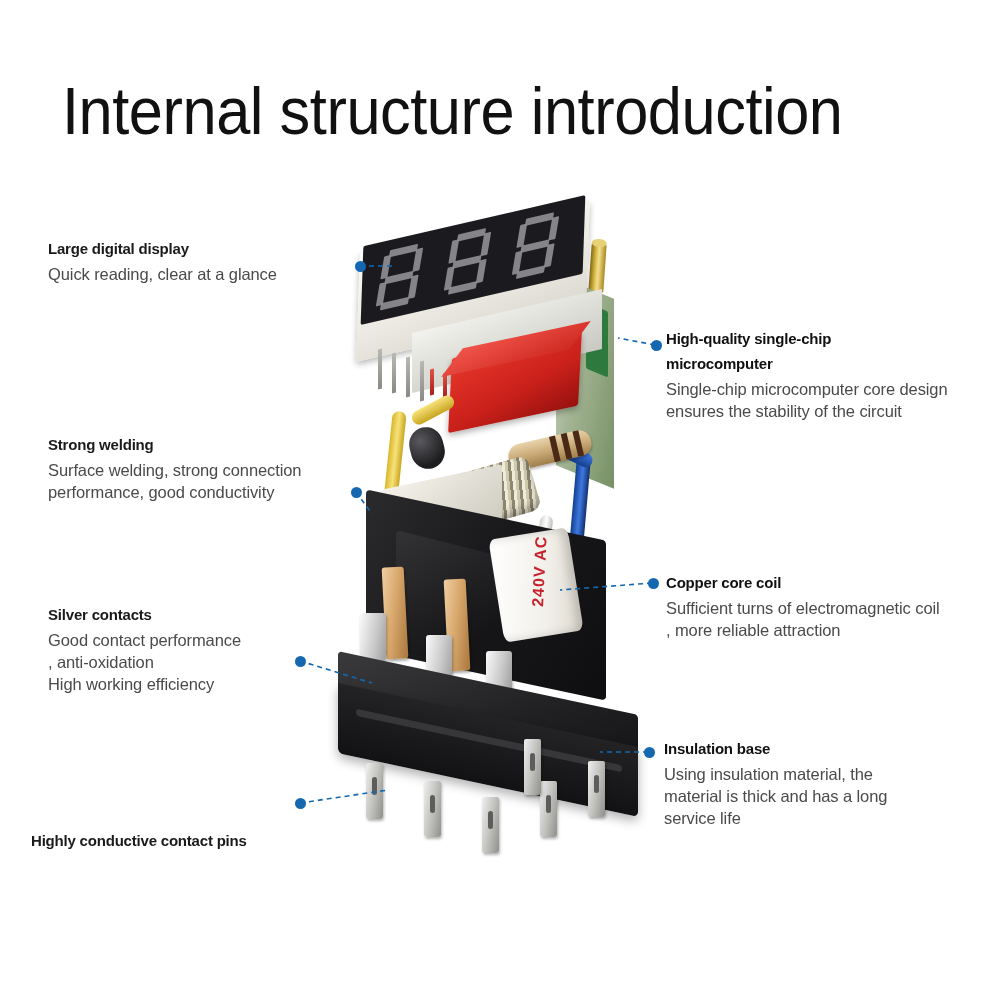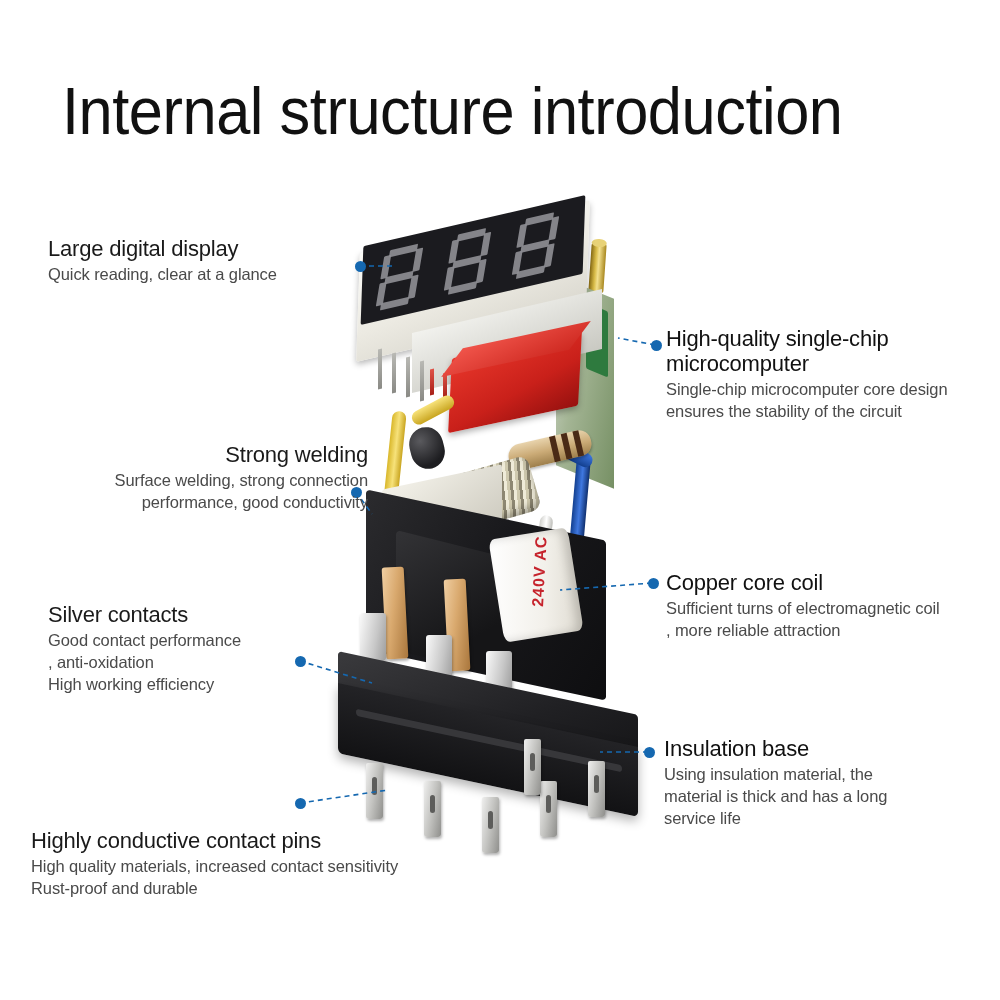--- a/index.html
+++ b/index.html
@@ -29,22 +29,22 @@
     color: #111111;
     letter-spacing: -0.5px;
     transform: scaleX(0.93);
     transform-origin: left center;
     white-space: nowrap;
   }
 
   
   .callout { position: absolute; }
   .callout .c-title {
-    font-size: 22px;
-    font-weight: normal;
+    font-size: 15px;
+    font-weight: bold;
     color: #1a1a1a;
     line-height: 25px;
     letter-spacing: -0.2px;
     white-space: pre-line;
   }
   .callout .c-desc {
     font-size: 16.5px;
     font-weight: 400;
     color: #4a4a4a;
     line-height: 22px;
@@ -425,37 +425,35 @@
   <div class="dot" style="left:295px; top:798px;"></div>
   <div class="dot" style="left:651px; top:340px;"></div>
   <div class="dot" style="left:648px; top:578px;"></div>
   <div class="dot" style="left:644px; top:747px;"></div>
 
   <div class="callout left" style="left:48px; top:236px; width:300px;">
     <div class="c-title">Large digital display</div>
     <div class="c-desc">Quick reading, clear at a glance</div>
   </div>
 
-  <div class="callout left" style="left:48px; top:442px; width:320px;text-align:right;">
+  <div class="callout left" style="left:48px; top:432px; width:320px;">
     <div class="c-title">Strong welding</div>
     <div class="c-desc">Surface welding, strong connection
 performance, good conductivity</div>
   </div>
 
   <div class="callout left" style="left:48px; top:602px; width:300px;">
     <div class="c-title">Silver contacts</div>
     <div class="c-desc">Good contact performance
 , anti-oxidation
 High working efficiency</div>
   </div>
 
   <div class="callout left" style="left:31px; top:828px; width:470px;">
     <div class="c-title">Highly conductive contact pins</div>
-    <div class="c-desc">High quality materials, increased contact sensitivity
-Rust-proof and durable</div>
   </div>
 
   <div class="callout right" style="left:666px; top:290px; width:330px;margin-top:36px;">
     <div class="c-title">High-quality single-chip
 microcomputer</div>
     <div class="c-desc">Single-chip microcomputer core design
 ensures the stability of the circuit</div>
   </div>
 
   <div class="callout right" style="left:664px; top:736px; width:300px;">

